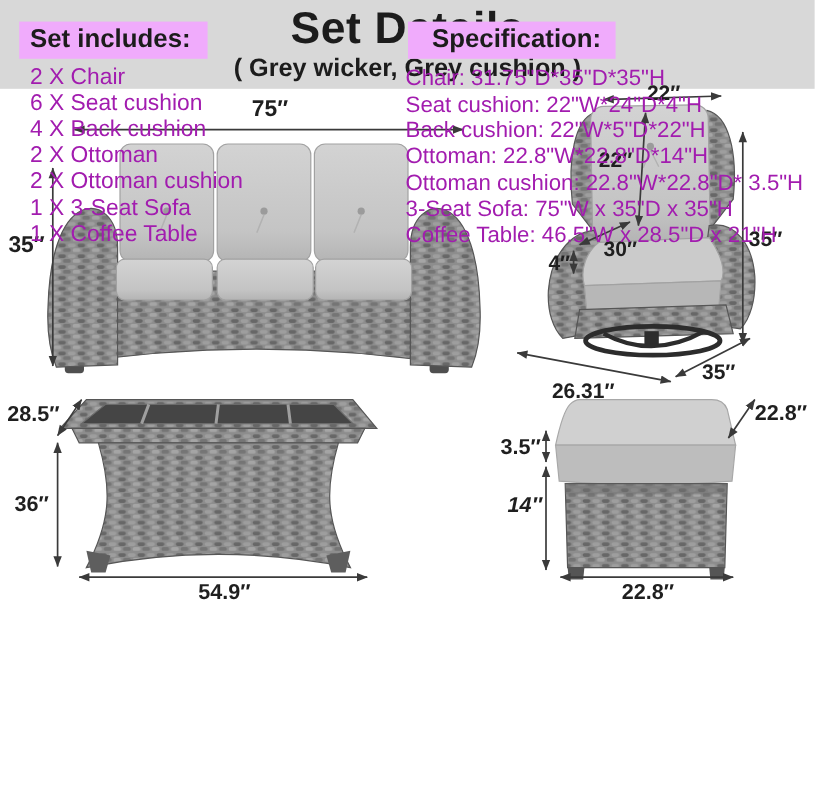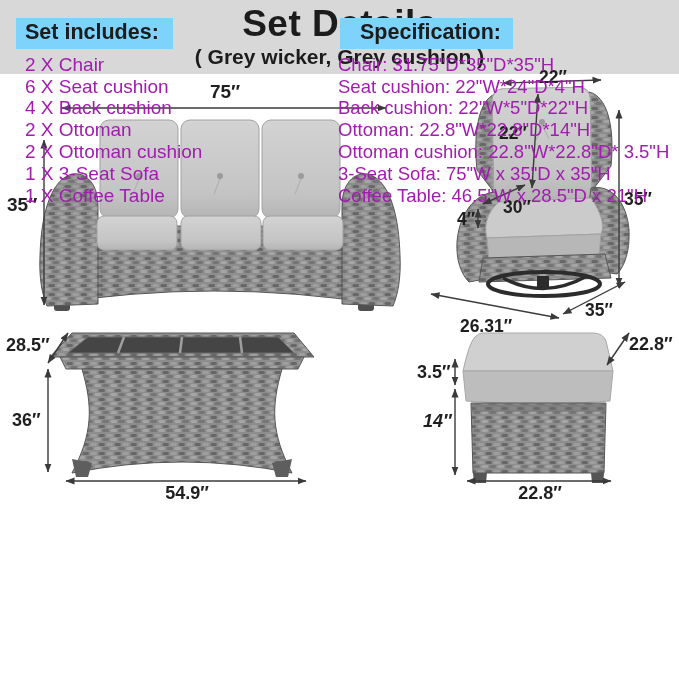--- a/index.html
+++ b/index.html
@@ -13,21 +13,21 @@
   .banner h1{margin:4px 0 0;font-size:37px;font-weight:bold;letter-spacing:.5px;line-height:1.1;}
   .banner p{margin:0;font-size:21px;font-weight:bold;}
   
   .fig{position:absolute;}
   .fig svg{position:absolute;left:0;top:0;}
   .dim{position:absolute;font-size:17.5px;font-weight:600;color:#1f1f1f;white-space:nowrap;}
   .dim.c{text-align:center;}
   .dl{stroke:#3a3a3a;stroke-width:1.4;}
   
   .list-block{position:absolute;}
-  .list-heading{display:inline-block;background:#7dd3fc;font-weight:bold;font-size:21.5px;line-height:1.2;padding:2px 14px 3px 9px;}
+  .list-heading{display:inline-block;background:#f0abfc;font-weight:bold;font-size:21.5px;line-height:1.2;padding:2px 14px 3px 9px;}
   .list-block ul{list-style:none;margin:5px 0 0;padding:0;font-size:19px;line-height:21.8px;color:#a21caf;}
   .includes{left:0;top:496;width:330px;}
   .includes .list-heading{margin-left:16px;}
   .includes ul{margin-left:25px;}
   .spec{left:337px;top:496;width:342px;}
   .spec .list-heading{margin-left:3px;padding-left:20px;padding-right:12px;}
   .spec ul{margin-left:1px;font-size:18.5px;}
 </style>
 </head>
 <body>

